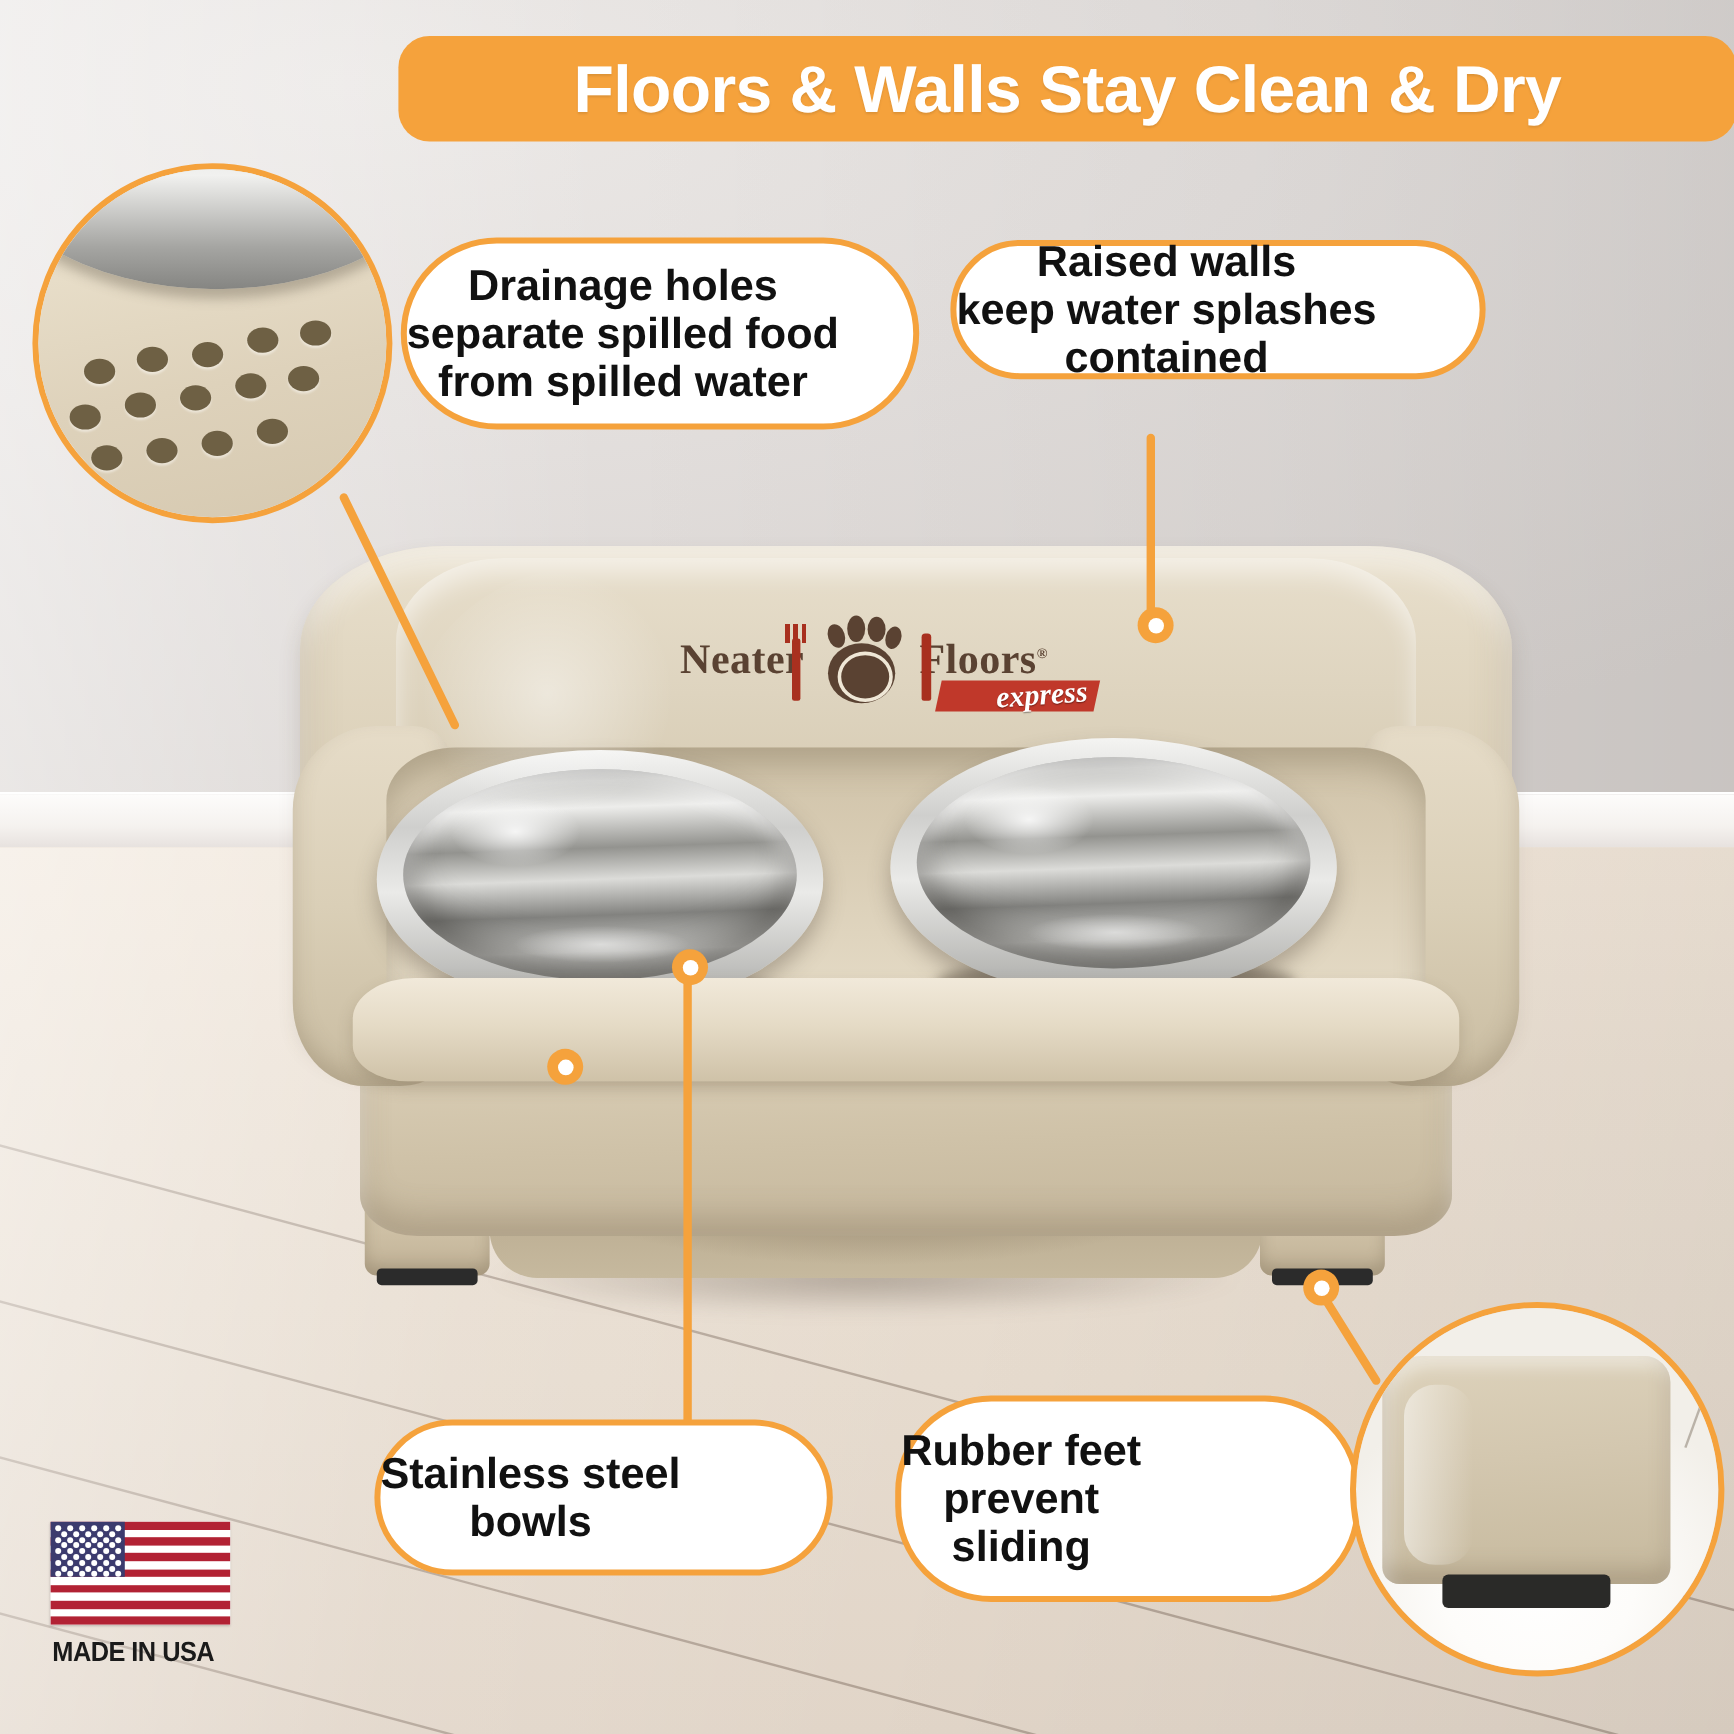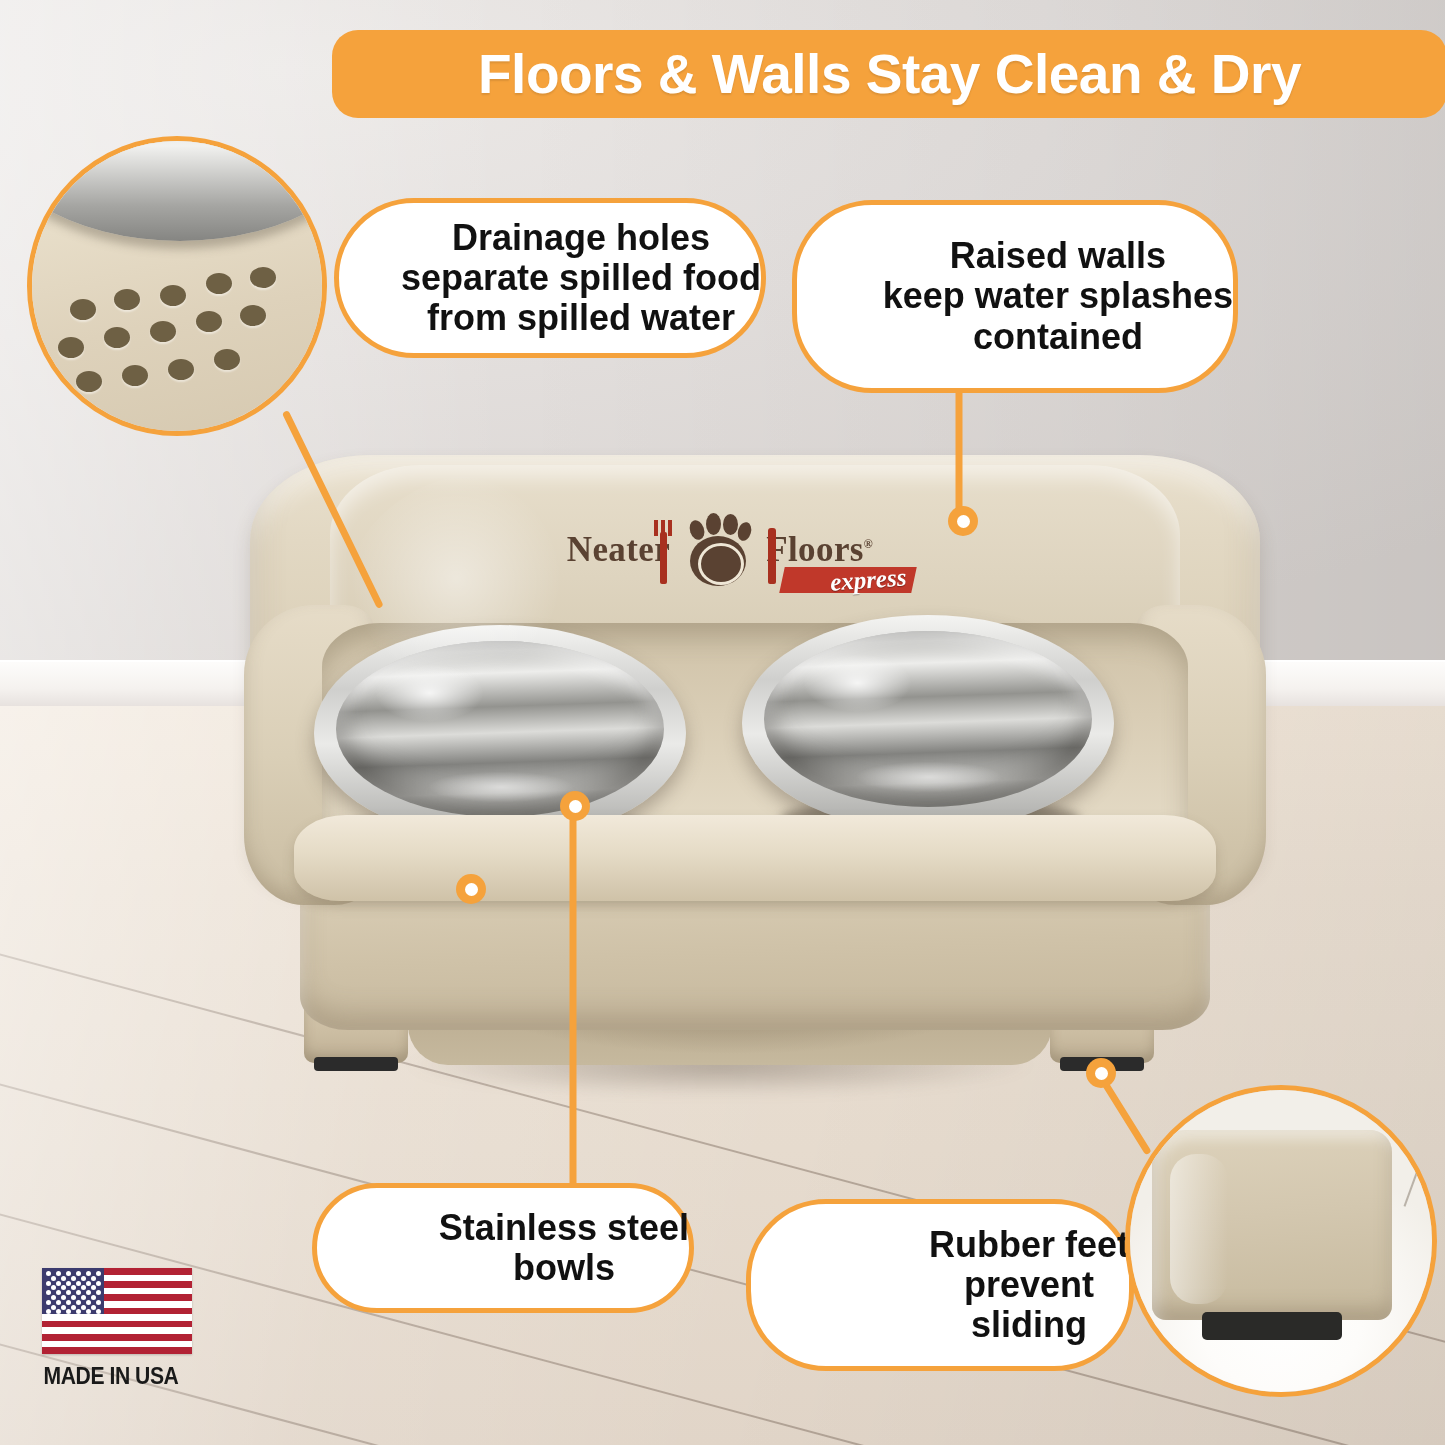--- a/index.html
+++ b/index.html
@@ -215,30 +215,30 @@
     display:flex;align-items:center;justify-content:center;
   }
   .banner-text{
     font-size:55px;font-weight:700;color:#ffffff;letter-spacing:-.5px;
     white-space:nowrap;text-shadow:0 2px 2px rgba(0,0,0,.10);
   }
 
   
   .bubble{
     position:absolute;background:#ffffff;border:5px solid #F5A23C;
-    border-radius:80px;display:flex;align-items:center;justify-content:flex-end;
+    border-radius:80px;display:flex;align-items:center;justify-content:flex-start;
     text-align:center;box-sizing:border-box;z-index:6;
   }
   .bubble span{
     font-size:36px;font-weight:700;color:#111111;line-height:1.12;display:block;
   }
   #bubble-drainage{left:334px;top:198px;width:432px;height:160px;}
-  #bubble-walls{left:792px;top:200px;width:446px;height:193px;}
+  #bubble-walls{left:792px;top:200px;width:446px;height:116px;}
   #bubble-bowls{left:312px;top:1183px;width:382px;height:130px;}
-  #bubble-feet{left:746px;top:1163px;width:388px;height:172px;margin-top:36px;}
+  #bubble-feet{left:746px;top:1163px;width:388px;height:172px;}
 
   
   .lead{position:absolute;background:#F5A23C;z-index:5;transform-origin:left center;height:7px;border-radius:4px;}
   .dot{
     position:absolute;width:30px;height:30px;border-radius:50%;
     background:#F5A23C;z-index:7;box-sizing:border-box;
     display:flex;align-items:center;justify-content:center;
   }
   .dot:after{content:"";width:13px;height:13px;border-radius:50%;background:#ffffff;}
 

